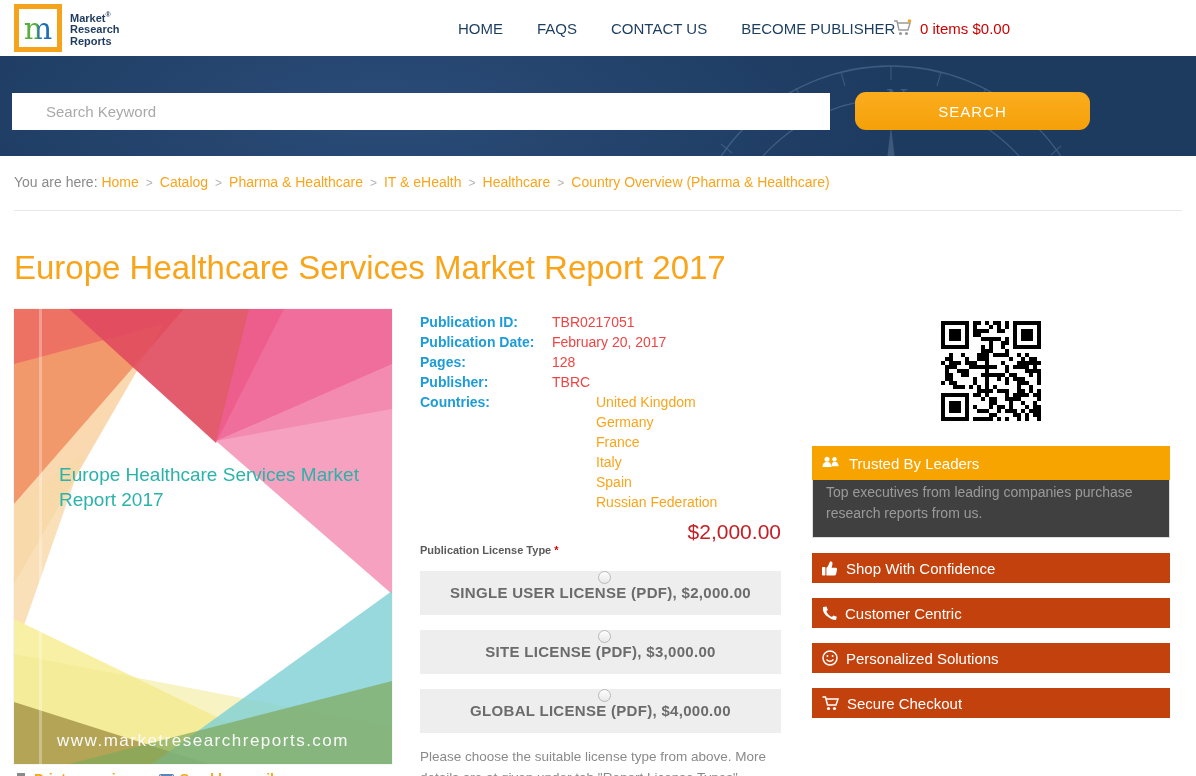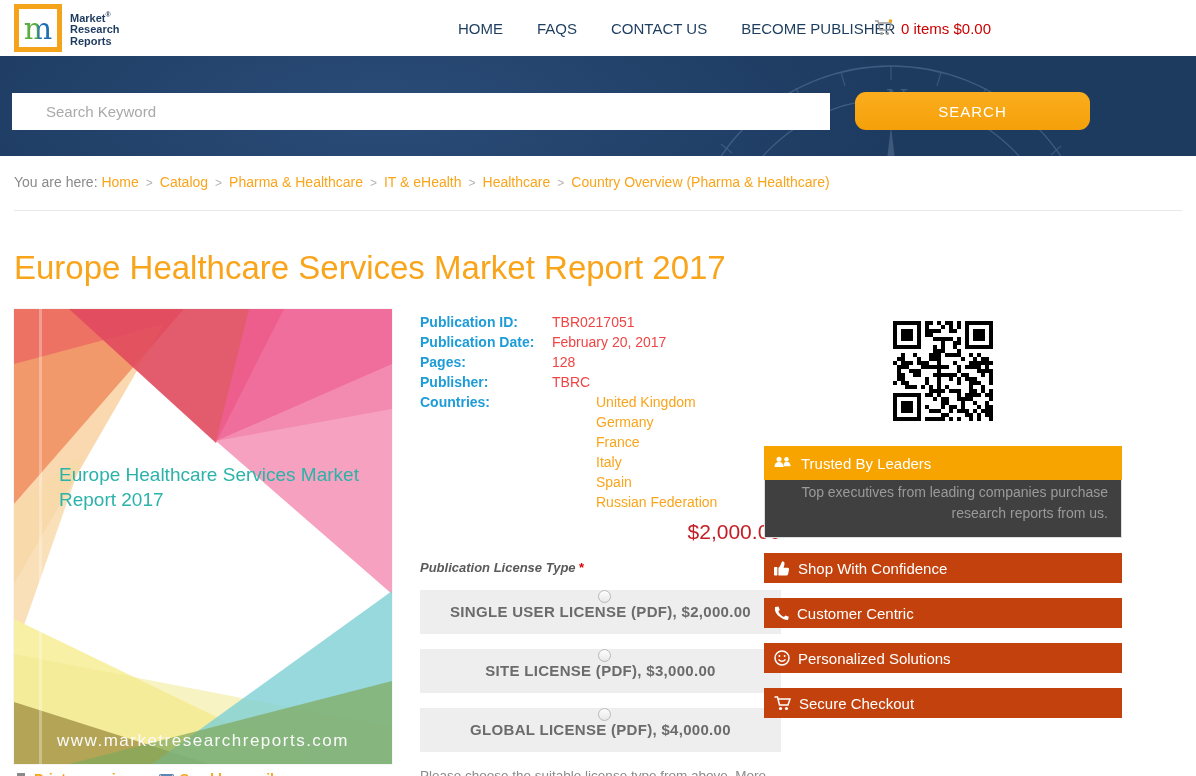--- a/index.html
+++ b/index.html
@@ -8,21 +8,21 @@
 
   
   .topbar { position:relative; height:56px; background:#fff; }
   .logo { position:absolute; left:14px; top:4px; display:flex; align-items:center; cursor:pointer; }
   .logo-box { width:48px; height:48px; border:5px solid #F5A31A; background:#fff;
     display:flex; align-items:center; justify-content:center; }
   .logo-text { margin-left:8px; color:#1D3A5F; font-weight:bold; font-size:11px; line-height:12px; }
   .logo-text sup { font-size:7px; }
   .nav { position:absolute; left:458px; top:0; height:56px; display:flex; align-items:center; gap:34px; }
   .nav a { color:#1D3D5E; font-size:15px; text-decoration:none; cursor:pointer; }
-  .cart { position:absolute; left:874px; top:0; height:56px; display:flex; align-items:center; gap:7px; cursor:pointer; }
+  .cart { position:absolute; left:893px; top:0; height:56px; display:flex; align-items:center; gap:7px; cursor:pointer; }
   .cart-text { color:#CC0000; font-size:15px; }
 
   
   .banner { position:relative; height:100px;
     background:radial-gradient(ellipse 700px 260px at 32% 55%, #2A4C78 0%, #1D3A5F 75%);
     overflow:hidden; }
   .compass { position:absolute; right:0; top:0; height:100px; width:560px; opacity:.5; pointer-events:none; }
   .search-input { position:absolute; left:12px; top:37px; width:818px; height:37px;
     border:none; background:#fff; padding:0 34px; font-size:15px; color:#444;
     font-family:"Liberation Sans", sans-serif; outline:none; }
@@ -38,34 +38,34 @@
   .crumb-sep { color:#b5b5b5; margin:0 7px; font-size:12px; }
   .rule { height:1px; background:#e8e8e8; margin:8px 14px 0 14px; }
 
   
   .page-title { margin:38px 14px 22px 14px; color:#F9A51C; font-size:33px; font-weight:400; }
 
   
   .content { position:relative; padding:0 14px; }
   .col-left  { position:absolute; left:14px;  top:0; width:378px; }
   .col-mid   { position:absolute; left:420px; top:3px; width:361px; }
-  .col-right { position:absolute; left:764px; top:8px; width:358px;text-align:right; }
+  .col-right { position:absolute; left:812px; top:8px; width:358px; }
 
   .cover { width:378px; height:455px; display:block; box-shadow:0 0 0 1px rgba(0,0,0,.04); }
   .actions { margin-top:7px; display:flex; gap:26px; align-items:center; }
   .action-link { display:flex; gap:6px; align-items:center; color:#F9A51C;
     font-weight:bold; font-size:14px; text-decoration:none; cursor:pointer; }
 
   .detail-row { display:flex; font-size:14px; line-height:20px; }
   .detail-label { width:132px; color:#1E9CD8; font-weight:bold; flex:none; }
   .detail-value { color:#ef4444; }
   .country-link { color:#F9A51C; text-decoration:none; display:block; line-height:20px; font-size:14px; cursor:pointer;margin-left:44px; }
   .price { text-align:right; color:#C22026; font-size:21px; margin-top:8px; }
 
-  .lic-heading { margin-top:16px; font-size:13px; font-weight:bold; color:#5a5a5a;font-style:italic; }
+  .lic-heading { font-size:11px; font-weight:bold; color:#5a5a5a; }
   .lic-heading .req { color:#E00000; margin-left:3px; }
   .lic-option { margin-top:15px; height:44px; background:#EEEEEE; display:flex;
     align-items:center; cursor:pointer;flex-direction:column; }
   .radio { width:13px; height:13px; border-radius:50%; border:1px solid #b9b9b9;
     background:linear-gradient(#fdfdfd,#e8e8e8); margin:0 19px 0 27px; flex:none; }
   .lic-label { font-size:15px; font-weight:bold; color:#6b6b6b; letter-spacing:.3px; }
   .lic-note { margin-top:14px; font-size:13.5px; color:#8a8a8a; line-height:1.55; }
 
   .qr-wrap { width:100px; height:100px; margin:4px auto 0 auto; }
   .trust-box { margin-top:25px; }

